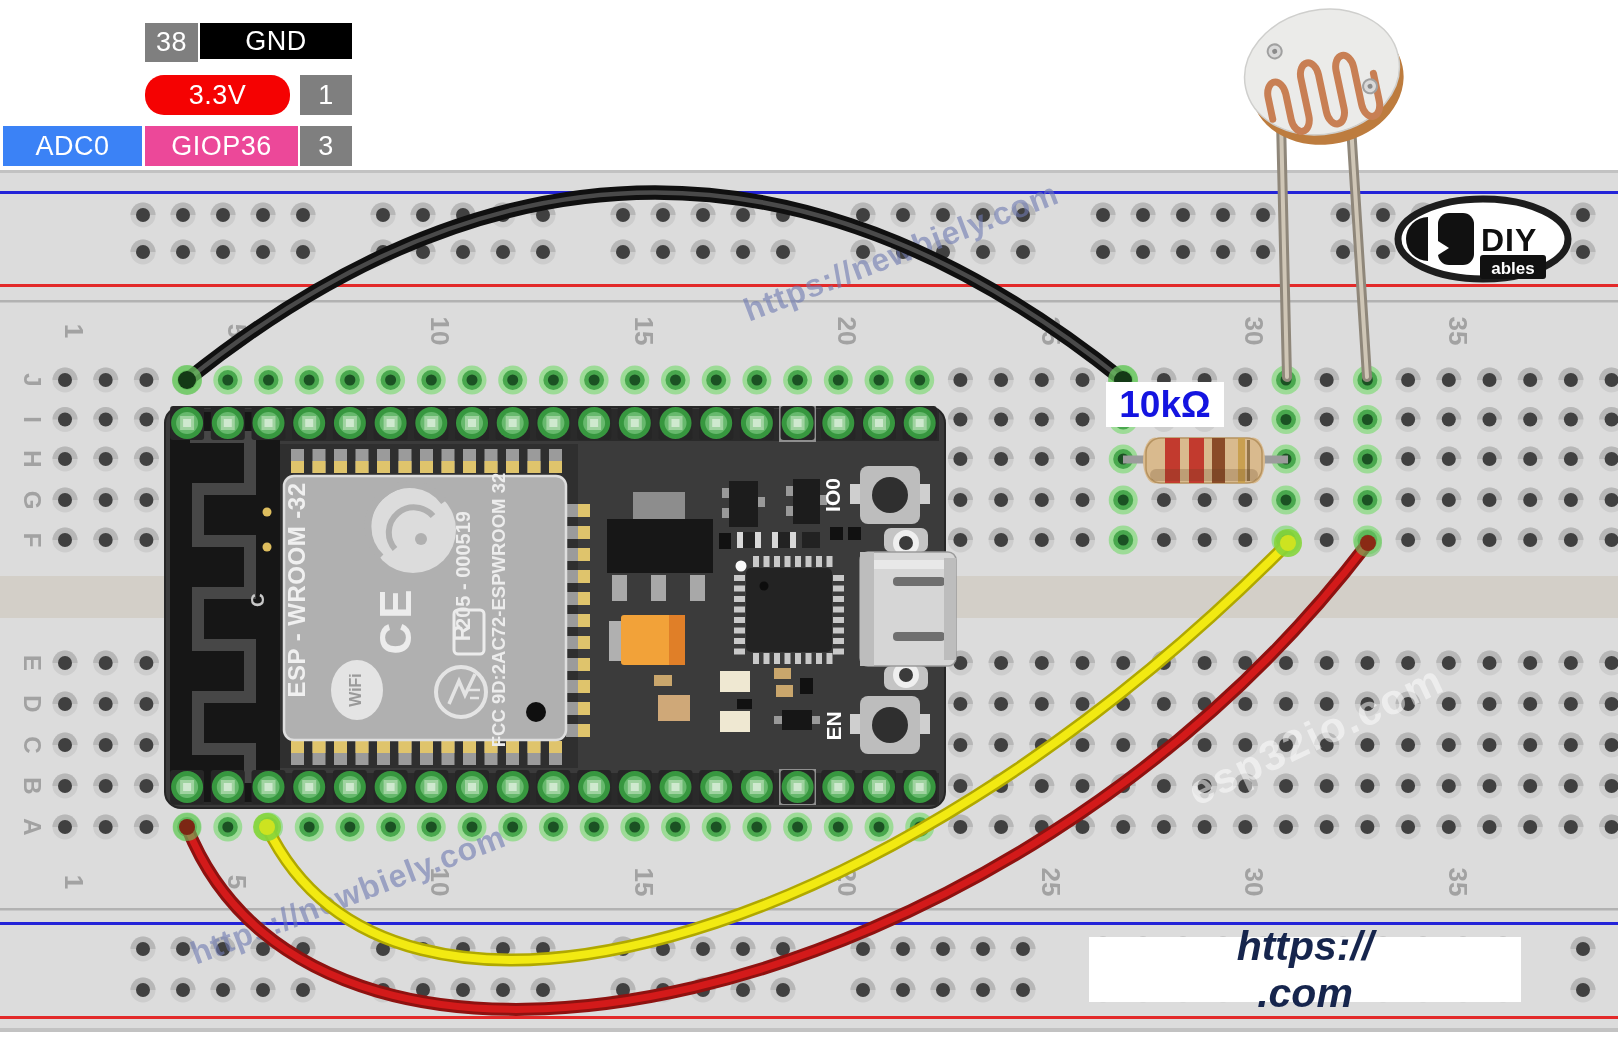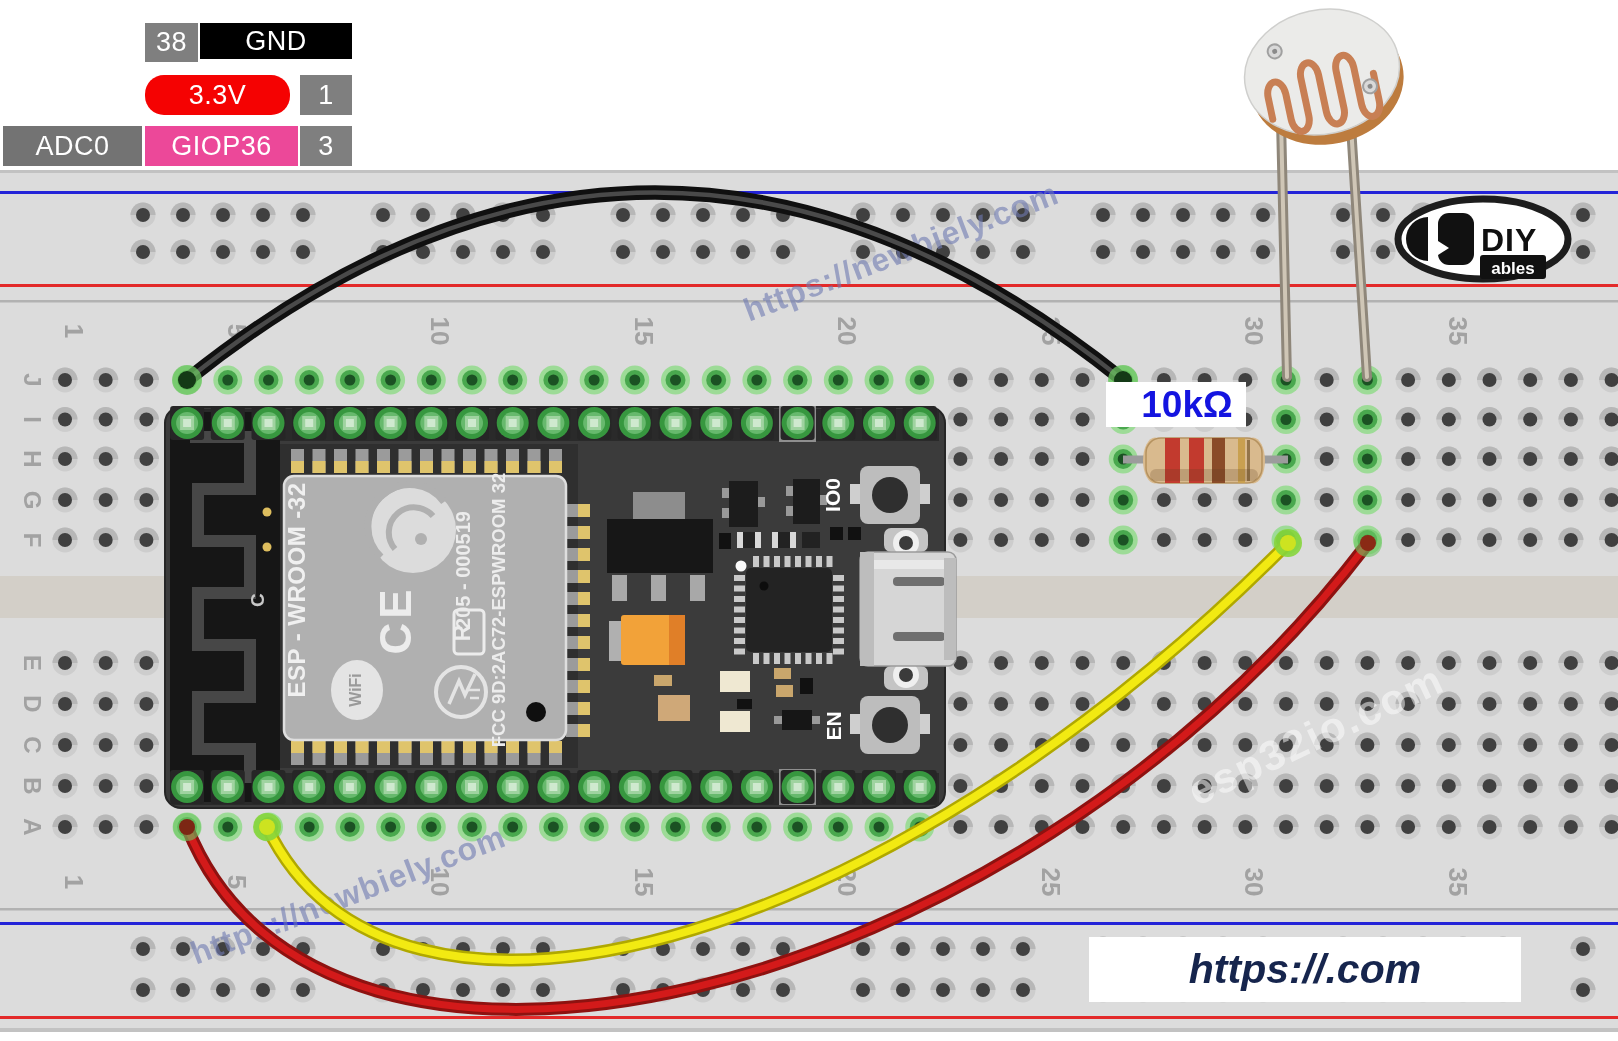--- a/index.html
+++ b/index.html
@@ -1630,23 +1630,23 @@
     <text x="1481" y="251" font-size="32" font-weight="bold" fill="#101010" letter-spacing="1">DIY</text>
     <rect x="1480" y="255" width="66" height="24" rx="3" fill="#111111"></rect>
     <text x="1513" y="274" text-anchor="middle" font-size="17" font-weight="bold" fill="#ffffff">ables</text>
   </g>
 </svg>
 
   <div class="ov legend-box" style="left:145px;top:23px;width:53px;height:39px;background:#7f7f7f;">38</div>
   <div class="ov legend-box" style="left:200px;top:23px;width:152px;height:36px;background:#000000;">GND</div>
   <div class="ov legend-box" style="left:145px;top:75px;width:145px;height:40px;background:#f50202;border-radius:19px;">3.3V</div>
   <div class="ov legend-box" style="left:300px;top:75px;width:52px;height:40px;background:#7f7f7f;">1</div>
-  <div class="ov legend-box" style="left:3px;top:126px;width:139px;height:40px;background:#737373;">ADC0</div>
+  <div class="ov legend-box" style="left:3px;top:126px;width:139px;height:40px;background:#3b82f6;">ADC0</div>
   <div class="ov legend-box" style="left:145px;top:126px;width:153px;height:40px;background:#ec4899;">GIOP36</div>
   <div class="ov legend-box" style="left:300px;top:126px;width:52px;height:40px;background:#7f7f7f;">3</div>
 
-  <div class="ov res-label" style="left:1106px;top:382px;width:118px;height:45px;padding-left:22px;">10kΩ</div>
-
-  <div class="ov footer" style="left:1089px;top:937px;width:432px;height:65px;">
+  <div class="ov res-label" style="left:1106px;top:382px;width:118px;height:45px;">10kΩ</div>
+
+  <div class="ov footer" style="left:1089px;top:937px;width:432px;height:65px;flex-direction:column;">
     <span class="navy">https://</span>
       <span class="navy">.com</span>
   </div>
 </div>
 
 </body></html>

